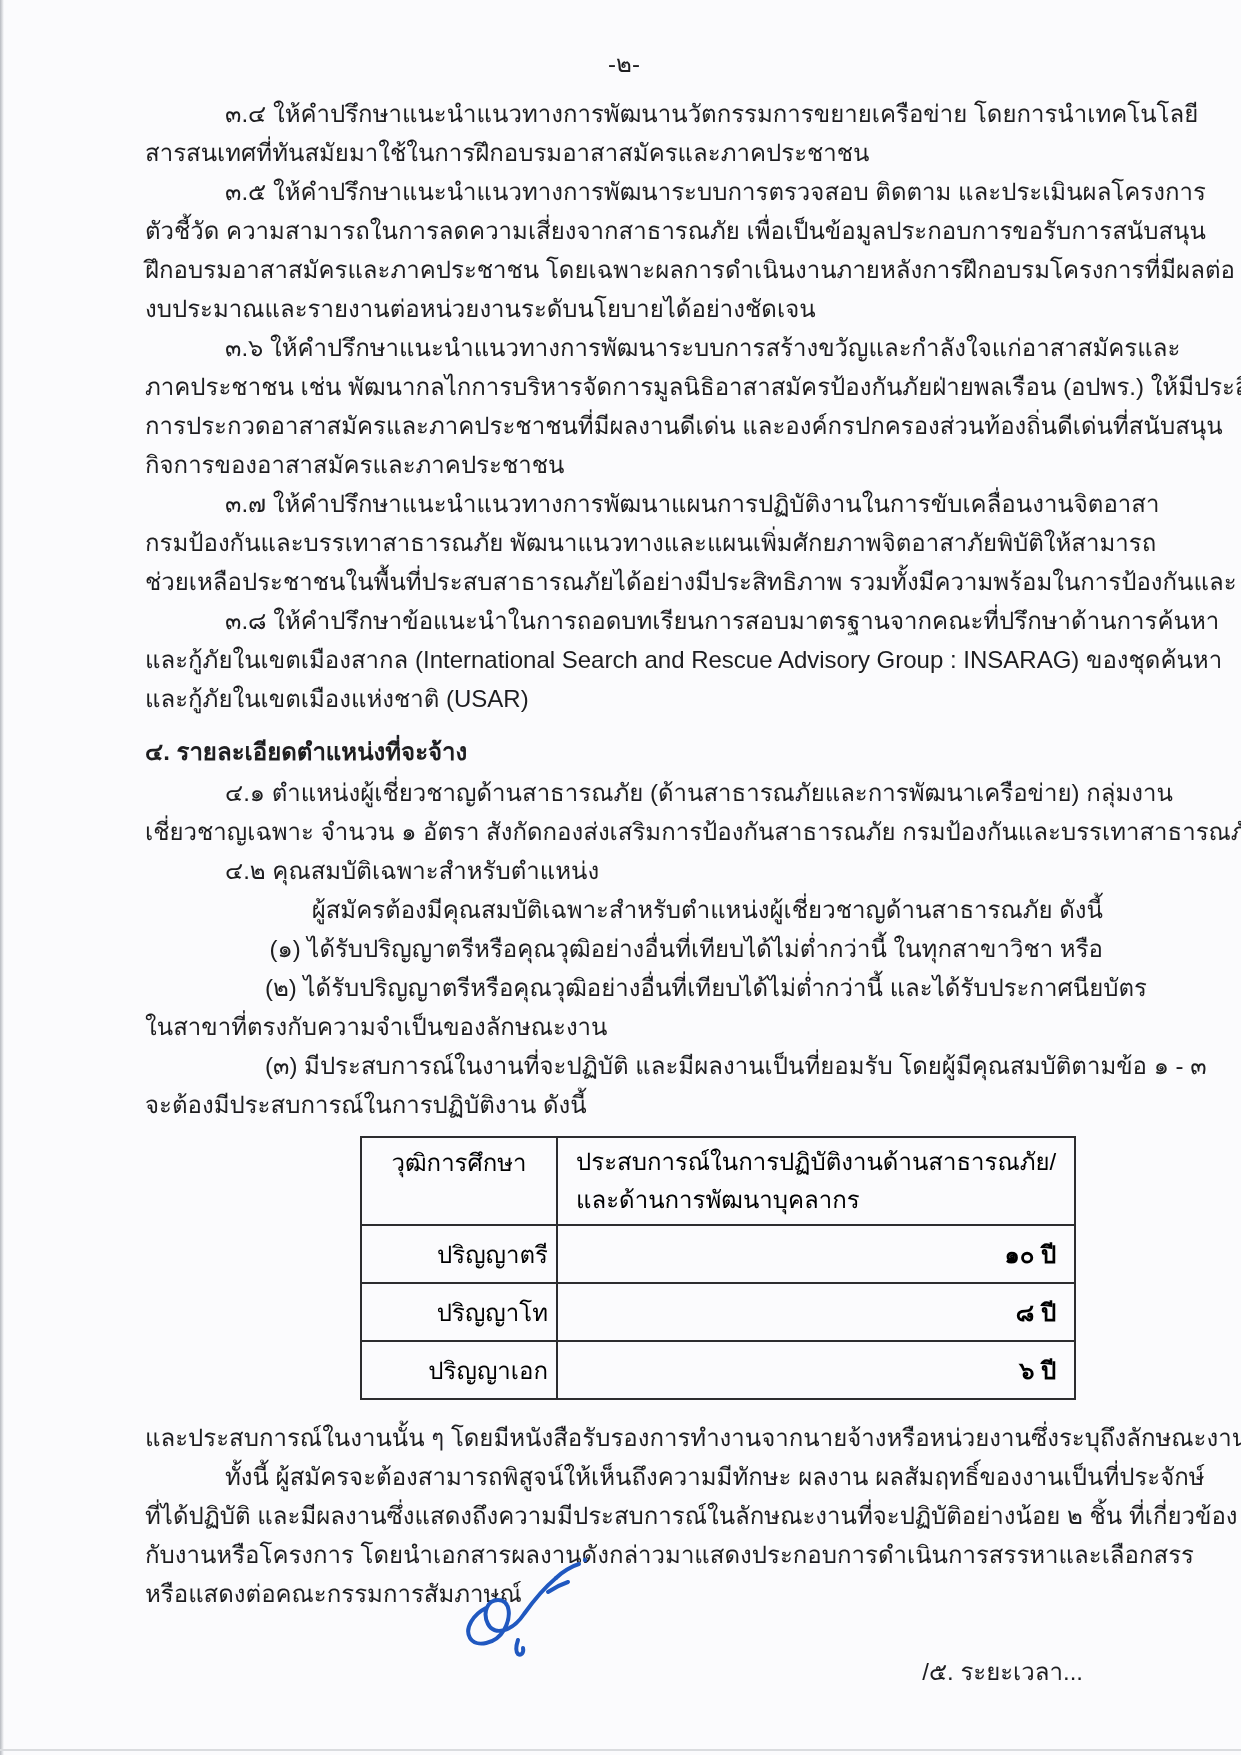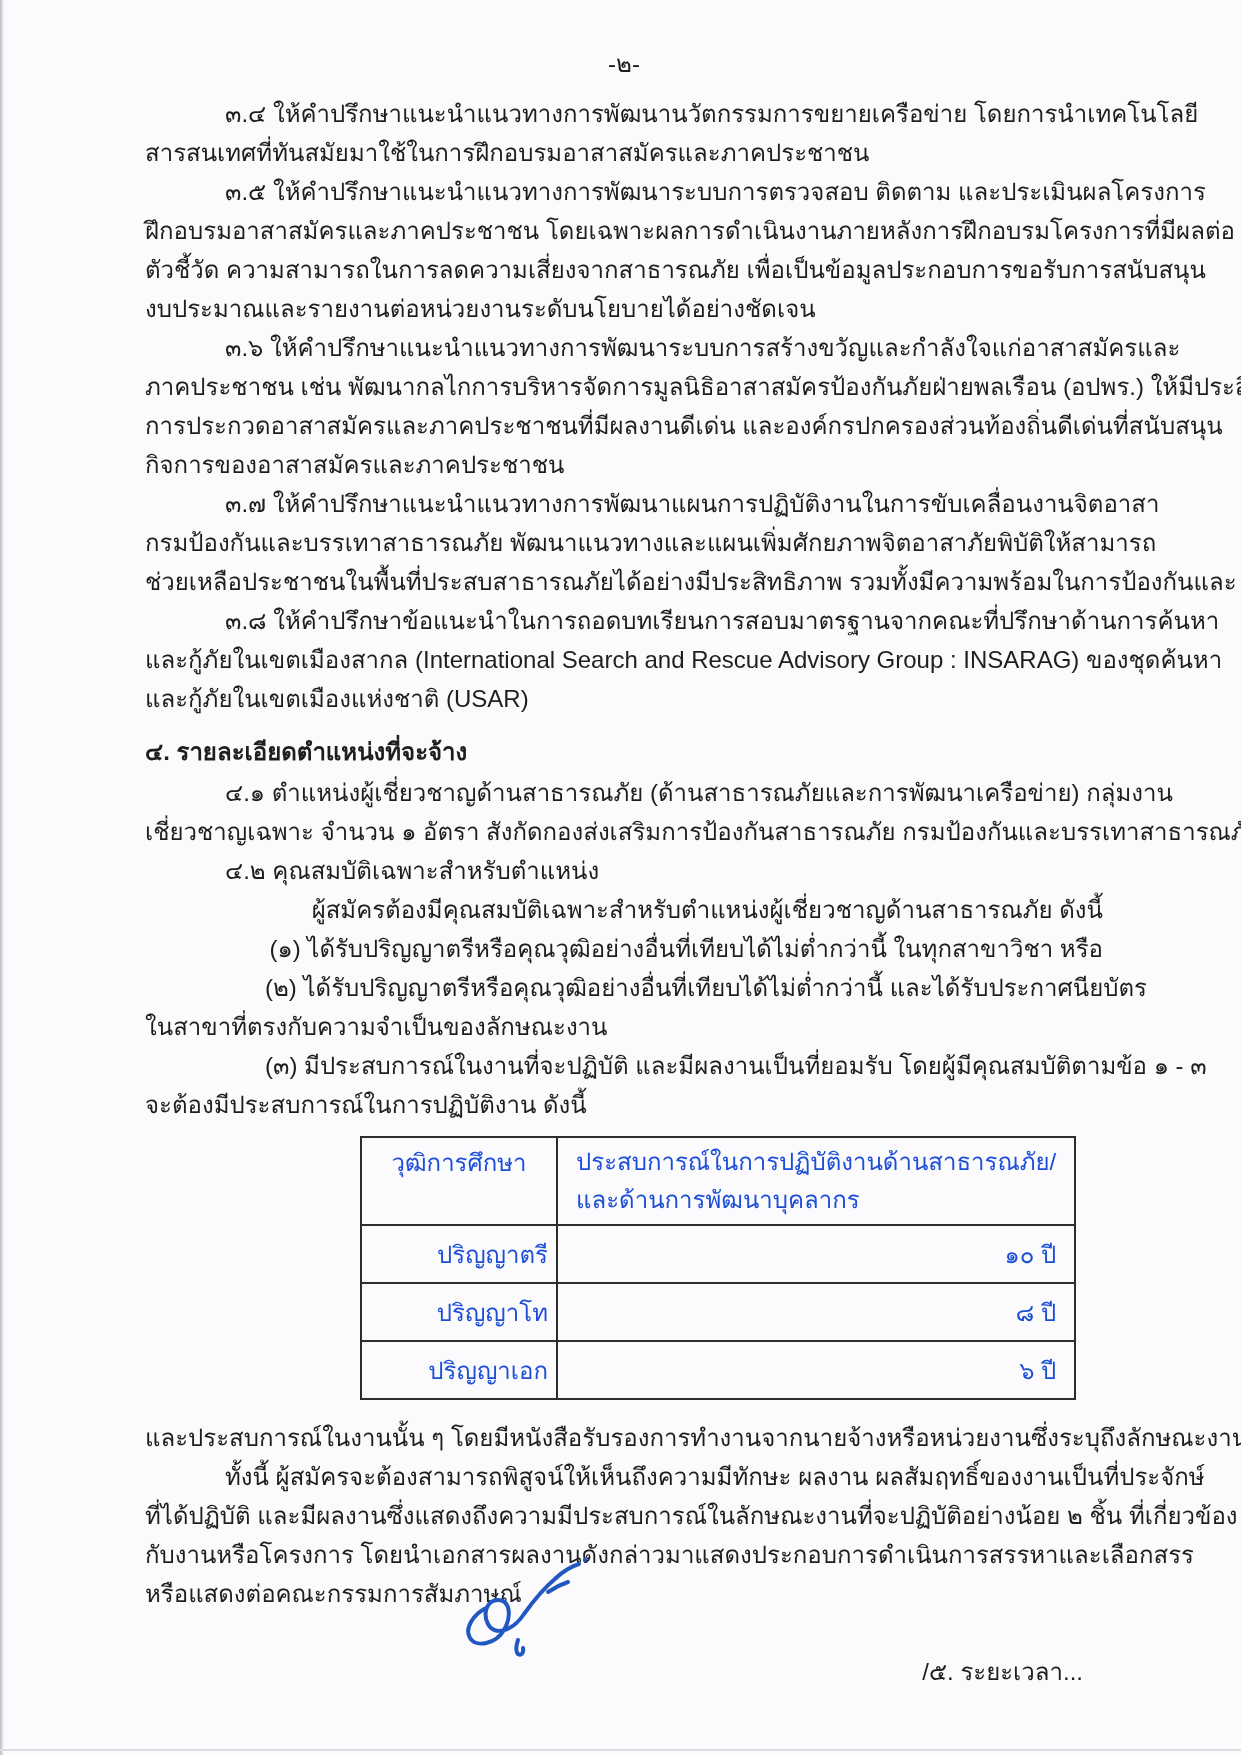--- a/index.html
+++ b/index.html
@@ -32,28 +32,28 @@
   }
   .line {
     font-size:24px; line-height:39px; white-space:nowrap;
   }
   .ind1 { padding-left:80px; }
   .ind2 { padding-left:120px;text-align:right; }
   .heading { font-weight:bold; margin-top:14px; }
   .after-heading { margin-top:2px; }
   table.qual {
     border-collapse:collapse; margin:12px 0 0 215px;
-    font-size:24px; color:#1d4ed8;
+    font-size:24px; color:#000000;
   }
   table.qual td {
     border:2px solid #2d2d2f; vertical-align:top;
   }
   td.c1 { width:178px; text-align:center; padding:5px 8px; }
   td.c2 { width:438px; text-align:left; padding:5px 18px;border-radius:26px; }
-  td.c2v { width:438px; text-align:center; padding:0 18px; }
+  td.c2v { width:438px; text-align:center; padding:0 18px;font-weight:bold; }
   tr.datarow td { height:46px; vertical-align:middle; text-align:right; }
   .hline { line-height:38px; white-space:nowrap; }
   .closing { margin-top:18px; }
   .signature {
     position:absolute; left:452px; top:1548px; width:150px; height:115px;
   }
   .footer-cont {
     position:absolute; right:158px; top:1652px; font-size:24px;
   }
 </style>
@@ -67,22 +67,22 @@
   <div class="content">
     <div class="pagenum">-๒-</div>
 
     <div>
       <div class="line ind1">๓.๔ ให้คำปรึกษาแนะนำแนวทางการพัฒนานวัตกรรมการขยายเครือข่าย โดยการนำเทคโนโลยี</div>
       <div class="line">สารสนเทศที่ทันสมัยมาใช้ในการฝึกอบรมอาสาสมัครและภาคประชาชน</div>
     </div>
 
     <div>
       <div class="line ind1">๓.๕ ให้คำปรึกษาแนะนำแนวทางการพัฒนาระบบการตรวจสอบ ติดตาม และประเมินผลโครงการ</div>
+      <div class="line">ตัวชี้วัด ความสามารถในการลดความเสี่ยงจากสาธารณภัย เพื่อเป็นข้อมูลประกอบการขอรับการสนับสนุน</div>
       <div class="line">ฝึกอบรมอาสาสมัครและภาคประชาชน โดยเฉพาะผลการดำเนินงานภายหลังการฝึกอบรมโครงการที่มีผลต่อ</div>
-      <div class="line">ตัวชี้วัด ความสามารถในการลดความเสี่ยงจากสาธารณภัย เพื่อเป็นข้อมูลประกอบการขอรับการสนับสนุน</div>
       <div class="line">งบประมาณและรายงานต่อหน่วยงานระดับนโยบายได้อย่างชัดเจน</div>
     </div>
 
     <div>
       <div class="line ind1">๓.๖ ให้คำปรึกษาแนะนำแนวทางการพัฒนาระบบการสร้างขวัญและกำลังใจแก่อาสาสมัครและ</div>
       <div class="line">ภาคประชาชน เช่น พัฒนากลไกการบริหารจัดการมูลนิธิอาสาสมัครป้องกันภัยฝ่ายพลเรือน (อปพร.) ให้มีประสิทธิภาพ</div>
       <div class="line">การประกวดอาสาสมัครและภาคประชาชนที่มีผลงานดีเด่น และองค์กรปกครองส่วนท้องถิ่นดีเด่นที่สนับสนุน</div>
       <div class="line">กิจการของอาสาสมัครและภาคประชาชน</div>
     </div>
 

